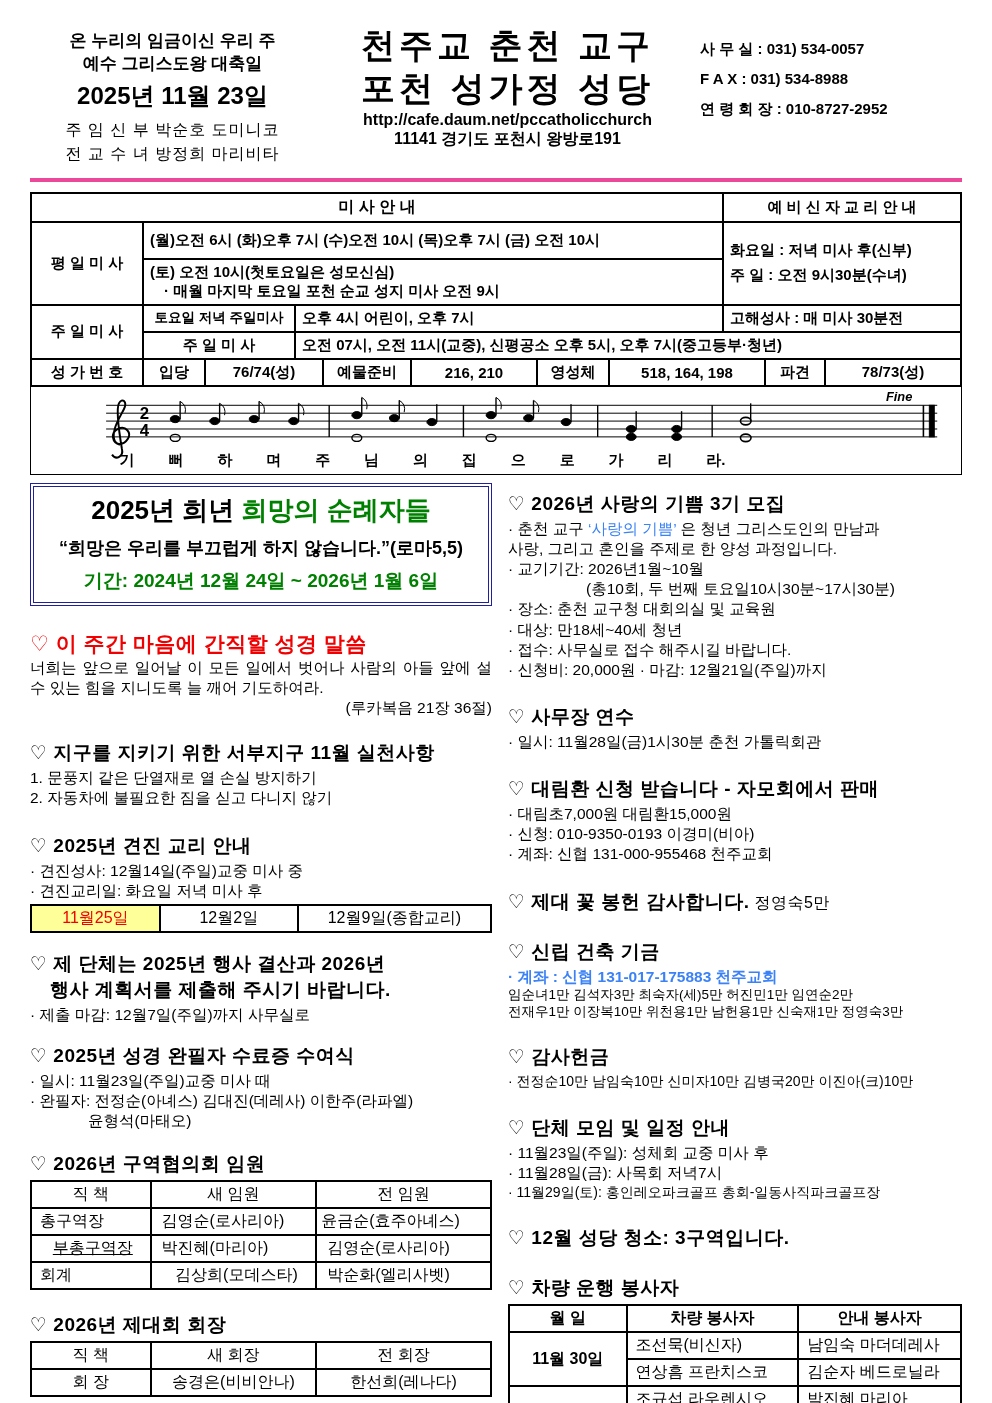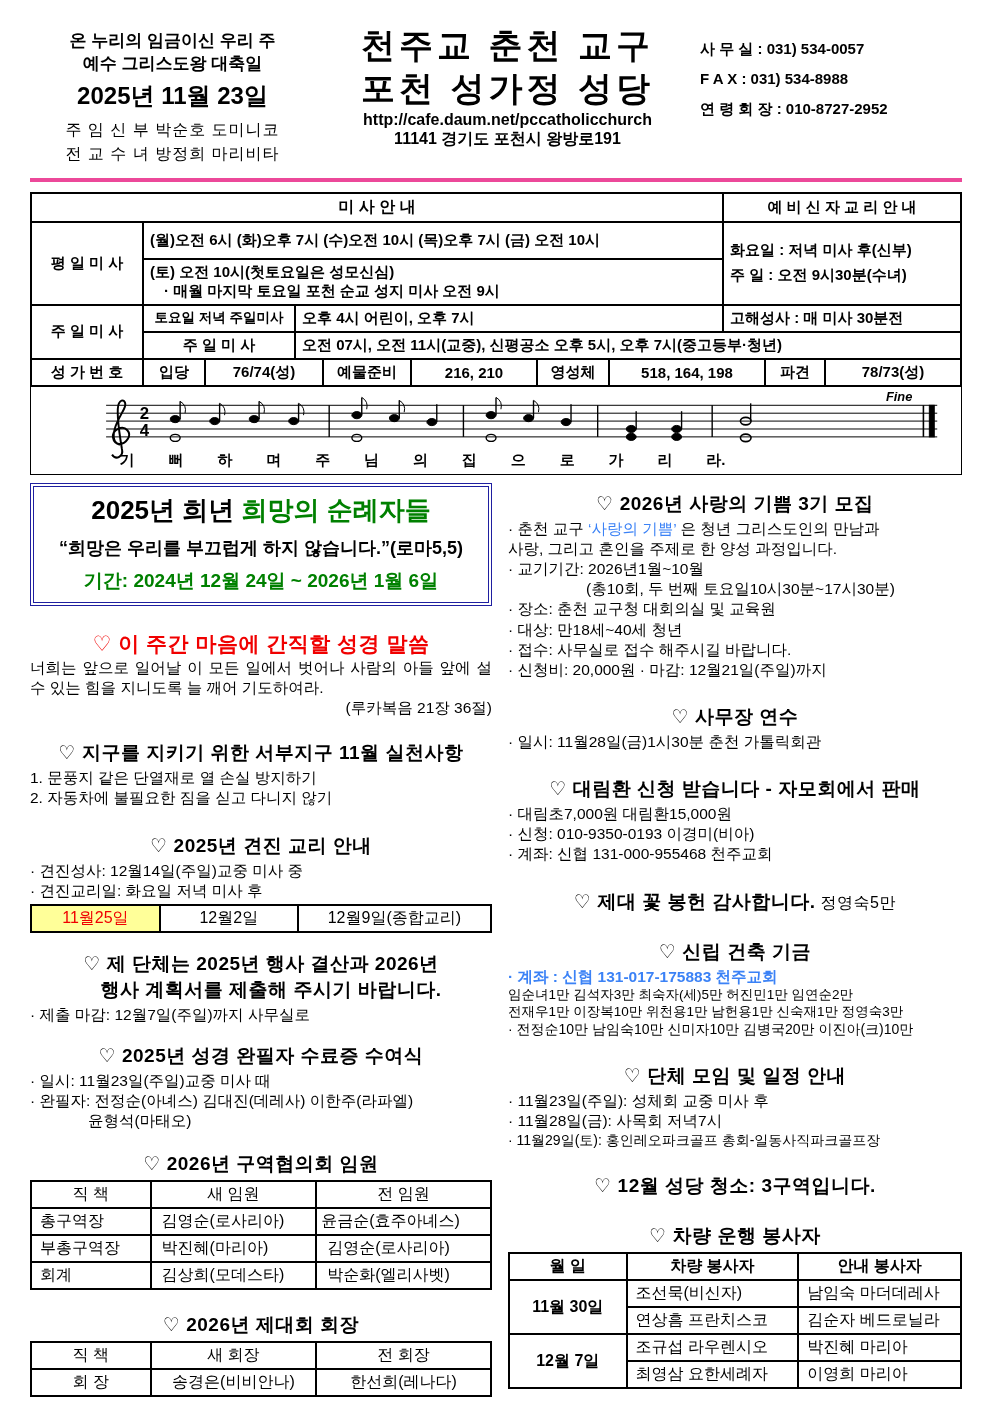--- a/index.html
+++ b/index.html
@@ -32,21 +32,21 @@
   
   .music { border:1px solid #000; border-top:none; padding:2px 6px 2px 6px; }
   .music svg { display:block; width:100%; height:78px; }
   .lyrics { display:flex; justify-content:space-between; width:66%; margin-left:9%; margin-top:-16px; padding-bottom:2px; font-size:15px; font-weight:bold; }
 
   
   .cols { display:flex; gap:16px; margin-top:8px; }
   .colL { width:462px; }
   .colR { flex:1; }
 
-  h3.sec { font-size:19px; font-weight:bold; margin:24px 0 2px; letter-spacing:0.5px;text-align:center; }
+  h3.sec { font-size:19px; font-weight:bold; margin:24px 0 2px; letter-spacing:0.5px; }
   h3.sec.first { margin-top:8px; }
   h3.red { color:#f00000; font-size:21px; margin-bottom:0; }
   .body15 { font-size:15.5px; line-height:1.3; }
   .body14 { font-size:14px; line-height:1.3; }
   .right { text-align:right; }
   .cont { padding-left:58px; }
 
   
   .jubilee { border:4px double #1f1fa0; padding:6px 8px 8px; text-align:center; }
   .jubilee .t1 { font-size:26px; font-weight:bold; }
@@ -311,27 +311,27 @@
           <td style="width:26%;">직 책</td>
           <td style="width:36%;">새 임원</td>
           <td>전 임원</td>
         </tr>
         <tr>
           <td style="text-align:left; padding-left:8px;">총구역장</td>
           <td style="text-align:left; padding-left:10px;">김영순(로사리아)</td>
           <td style="text-align:left; ">윤금순(효주아녜스)</td>
         </tr>
         <tr>
-          <td style="text-align:left; padding-left:8px;">부총구역장</td>
+          <td style="text-align:center; padding-left:8px;text-decoration:underline;">부총구역장</td>
           <td style="text-align:left; padding-left:10px;">박진혜(마리아)</td>
           <td style="text-align:left; padding-left:10px;">김영순(로사리아)</td>
         </tr>
         <tr>
           <td style="text-align:left; padding-left:8px;">회계</td>
-          <td style="text-align:left; padding-left:10px;">김상희(모데스타)</td>
+          <td style="text-align:center; padding-left:10px;">김상희(모데스타)</td>
           <td style="text-align:left; padding-left:10px;">박순화(엘리사벳)</td>
         </tr>
       </tbody>
         </table>
 
       <h3 class="sec" style="margin-top:22px;">♡ 2026년 제대회 회장</h3>
       <table class="box">
         <tbody>
             <tr>
           <td style="width:26%;">직 책</td>
@@ -370,20 +370,21 @@
       <div class="body15">· 신청: 010-9350-0193 이경미(비아)</div>
       <div class="body15">· 계좌: 신협 131-000-955468 천주교회</div>
 
       <h3 class="sec"><span>♡ 제대 꽃 봉헌 감사합니다.</span><span style="font-weight:normal; font-size:16px;"> 정영숙5만</span></h3>
 
       <h3 class="sec">♡ 신립 건축 기금</h3>
       <div class="body15 redtxt">· 계좌 : 신협 131-017-175883 천주교회</div>
       <div class="small13">임순녀1만 김석자3만 최숙자(세)5만 허진민1만 임연순2만</div>
       <div class="small13">전재우1만 이장복10만 위천용1만 남헌용1만 신숙재1만 정영숙3만</div>
 
+      <h3 class="sec">♡ 감사헌금</h3>
       <div class="body14">· 전정순10만 남임숙10만 신미자10만 김병국20만 이진아(크)10만</div>
 
       <h3 class="sec">♡ 단체 모임 및 일정 안내</h3>
       <div class="body15">· 11월23일(주일): 성체회 교중 미사 후</div>
       <div class="body15">· 11월28일(금): 사목회 저녁7시</div>
       <div class="body14">· 11월29일(토): 홍인레오파크골프 총회-일동사직파크골프장</div>
 
       <h3 class="sec">♡ 12월 성당 청소: 3구역입니다.</h3>
 
       <h3 class="sec">♡ 차량 운행 봉사자</h3>

